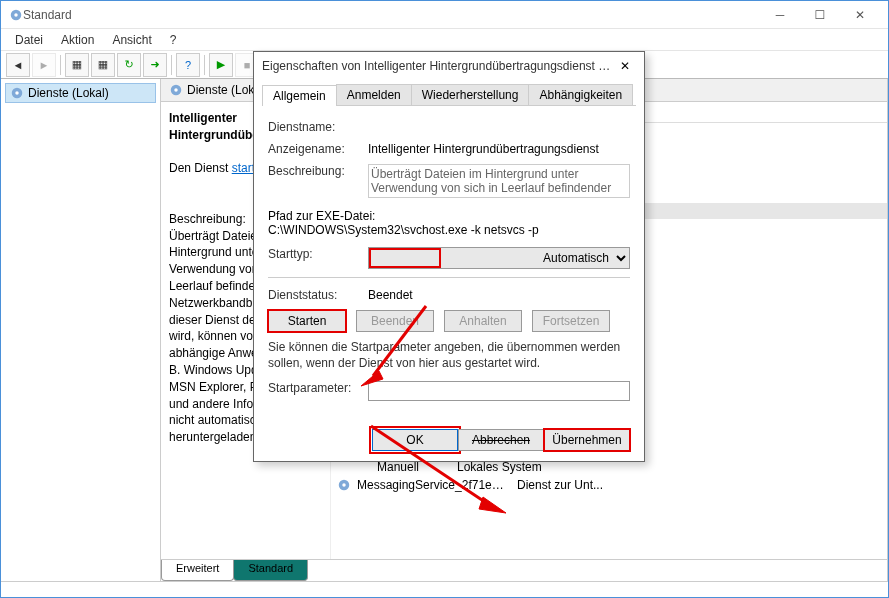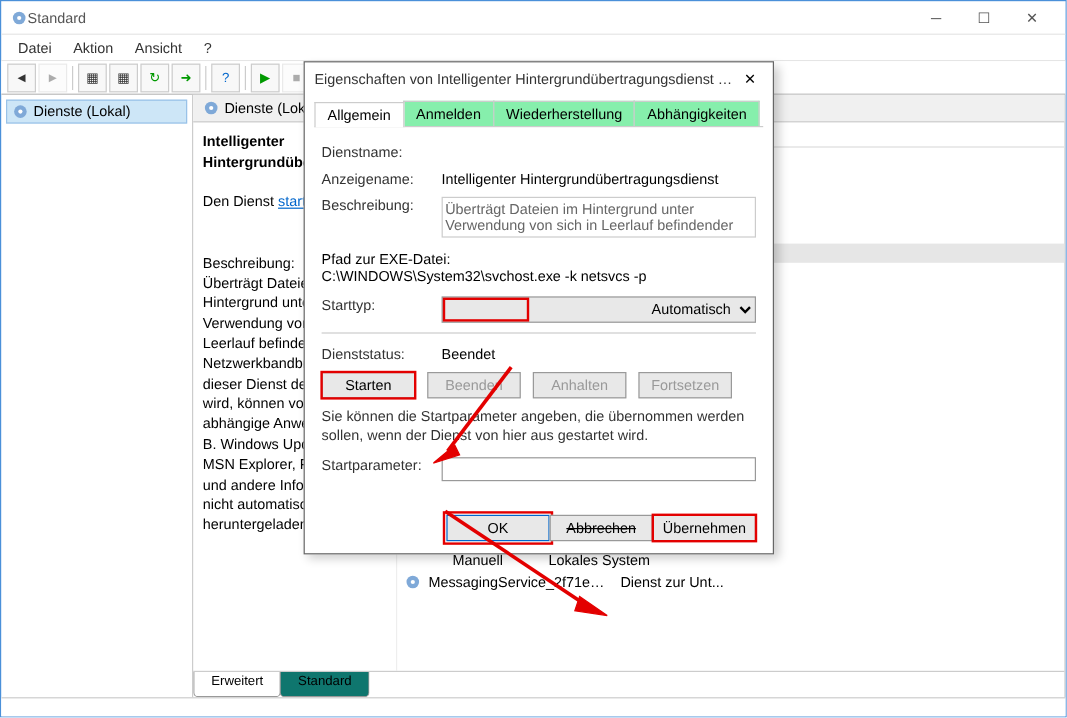--- a/index.html
+++ b/index.html
@@ -45,21 +45,21 @@
 .rtable .col-s { width:60px; }
 .rtable .col-t { width:80px; }
 .rtable .col-a { width:120px; }
 .rtable .row.sel { background:#e6e6e6; }
 
 
 .dialog { position:absolute; left:252px; top:50px; width:392px; background:#fff; border:1px solid #666; box-shadow:4px 4px 8px rgba(0,0,0,.2); z-index:10; }
 .dialog .dtitle { height:28px; display:flex; align-items:center; padding:0 8px; }
 .dialog .dtitle span:first-child { flex:1; font-size:12px; color:#333; overflow:hidden; text-overflow:ellipsis; white-space:nowrap; }
 .dialog .dtabs { display:flex; border-bottom:1px solid #ccc; margin:4px 8px 4px; }
-.dialog .dtabs .dtab { border:1px solid #ccc; border-bottom:none; padding:3px 10px; font-size:12px; margin-right:-1px; background:#86efac; }
+.dialog .dtabs .dtab { border:1px solid #ccc; border-bottom:none; padding:3px 10px; font-size:12px; margin-right:-1px; background:#e5e5e5; }
 .dialog .dtabs .dtab.active { background:#fff; position:relative; top:1px; }
 .dialog .dbody { padding:10px 14px; font-size:12px; }
 .drow { display:flex; margin-bottom:8px; align-items:flex-start; }
 .drow .lbl { width:100px; color:#333; }
 .drow .val { flex:1; }
 .drow textarea { width:100%; height:34px; border:1px solid #ccc; font:inherit; padding:2px; resize:none; color:#666; }
 .dialog select { width:100%; height:22px; border:1px solid #999; background:#e8e8e8; font:inherit; padding:0 4px;text-align:right; }
 .dialog input[type=text] { width:100%; height:20px; border:1px solid #999; font:inherit; padding:0 4px; }
 .dialog .hr { border-top:1px solid #ccc; margin:6px 0 10px; }
 .dialog .btnrow { display:flex; gap:10px; margin:8px 0; }

